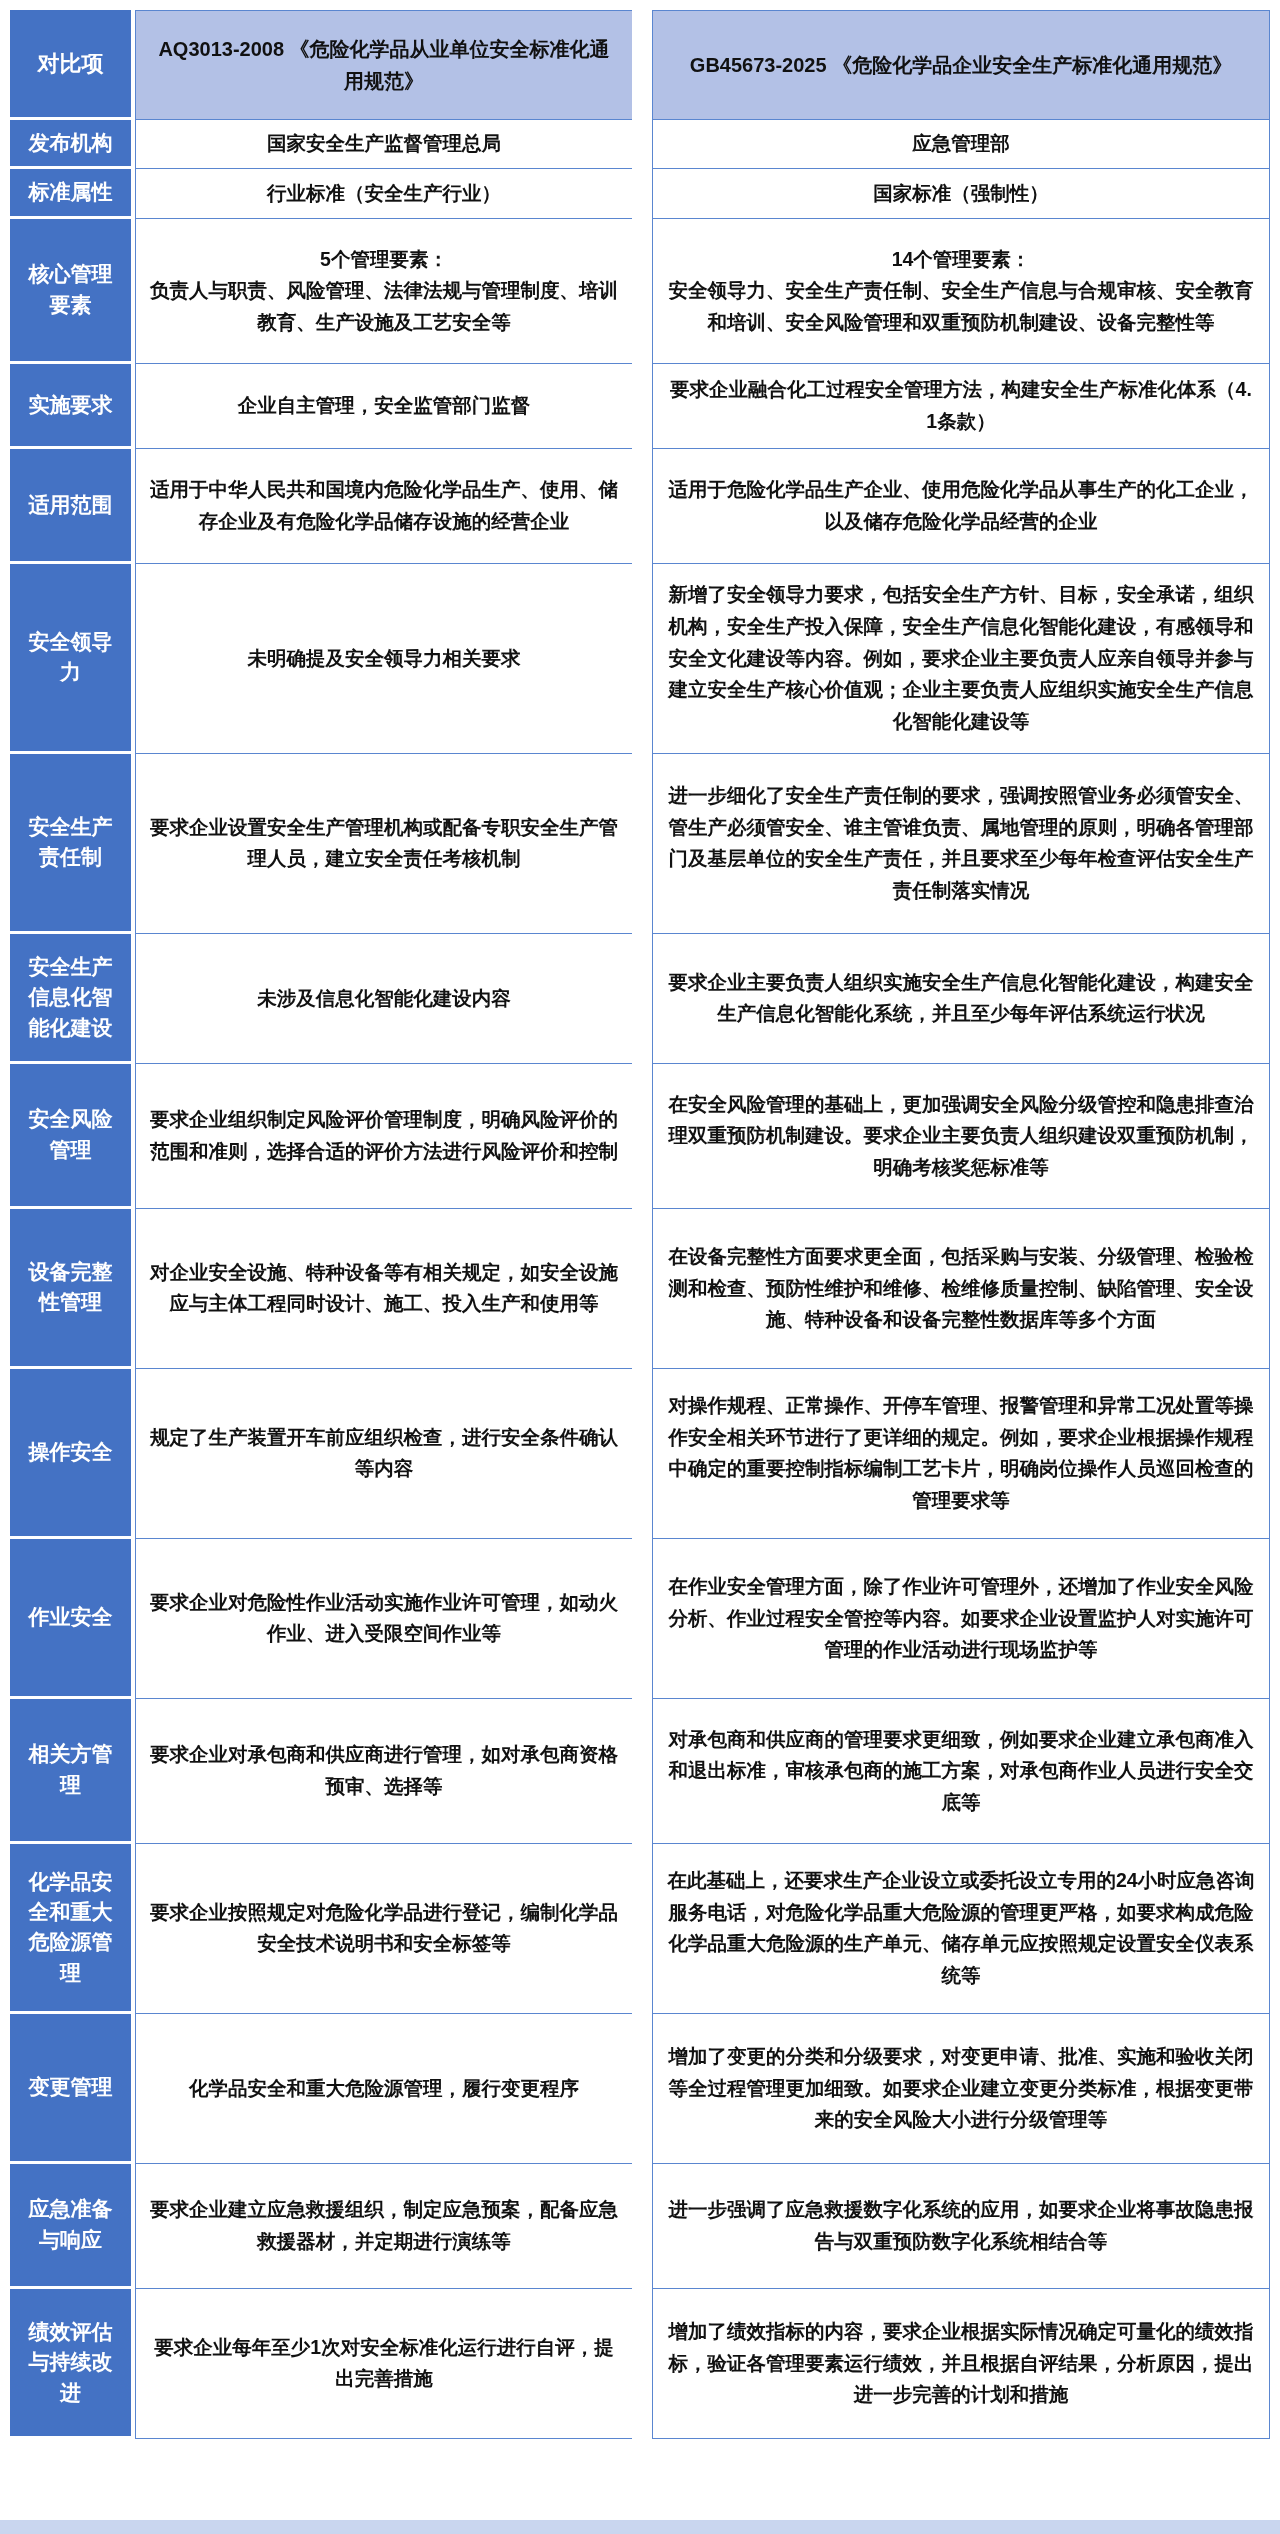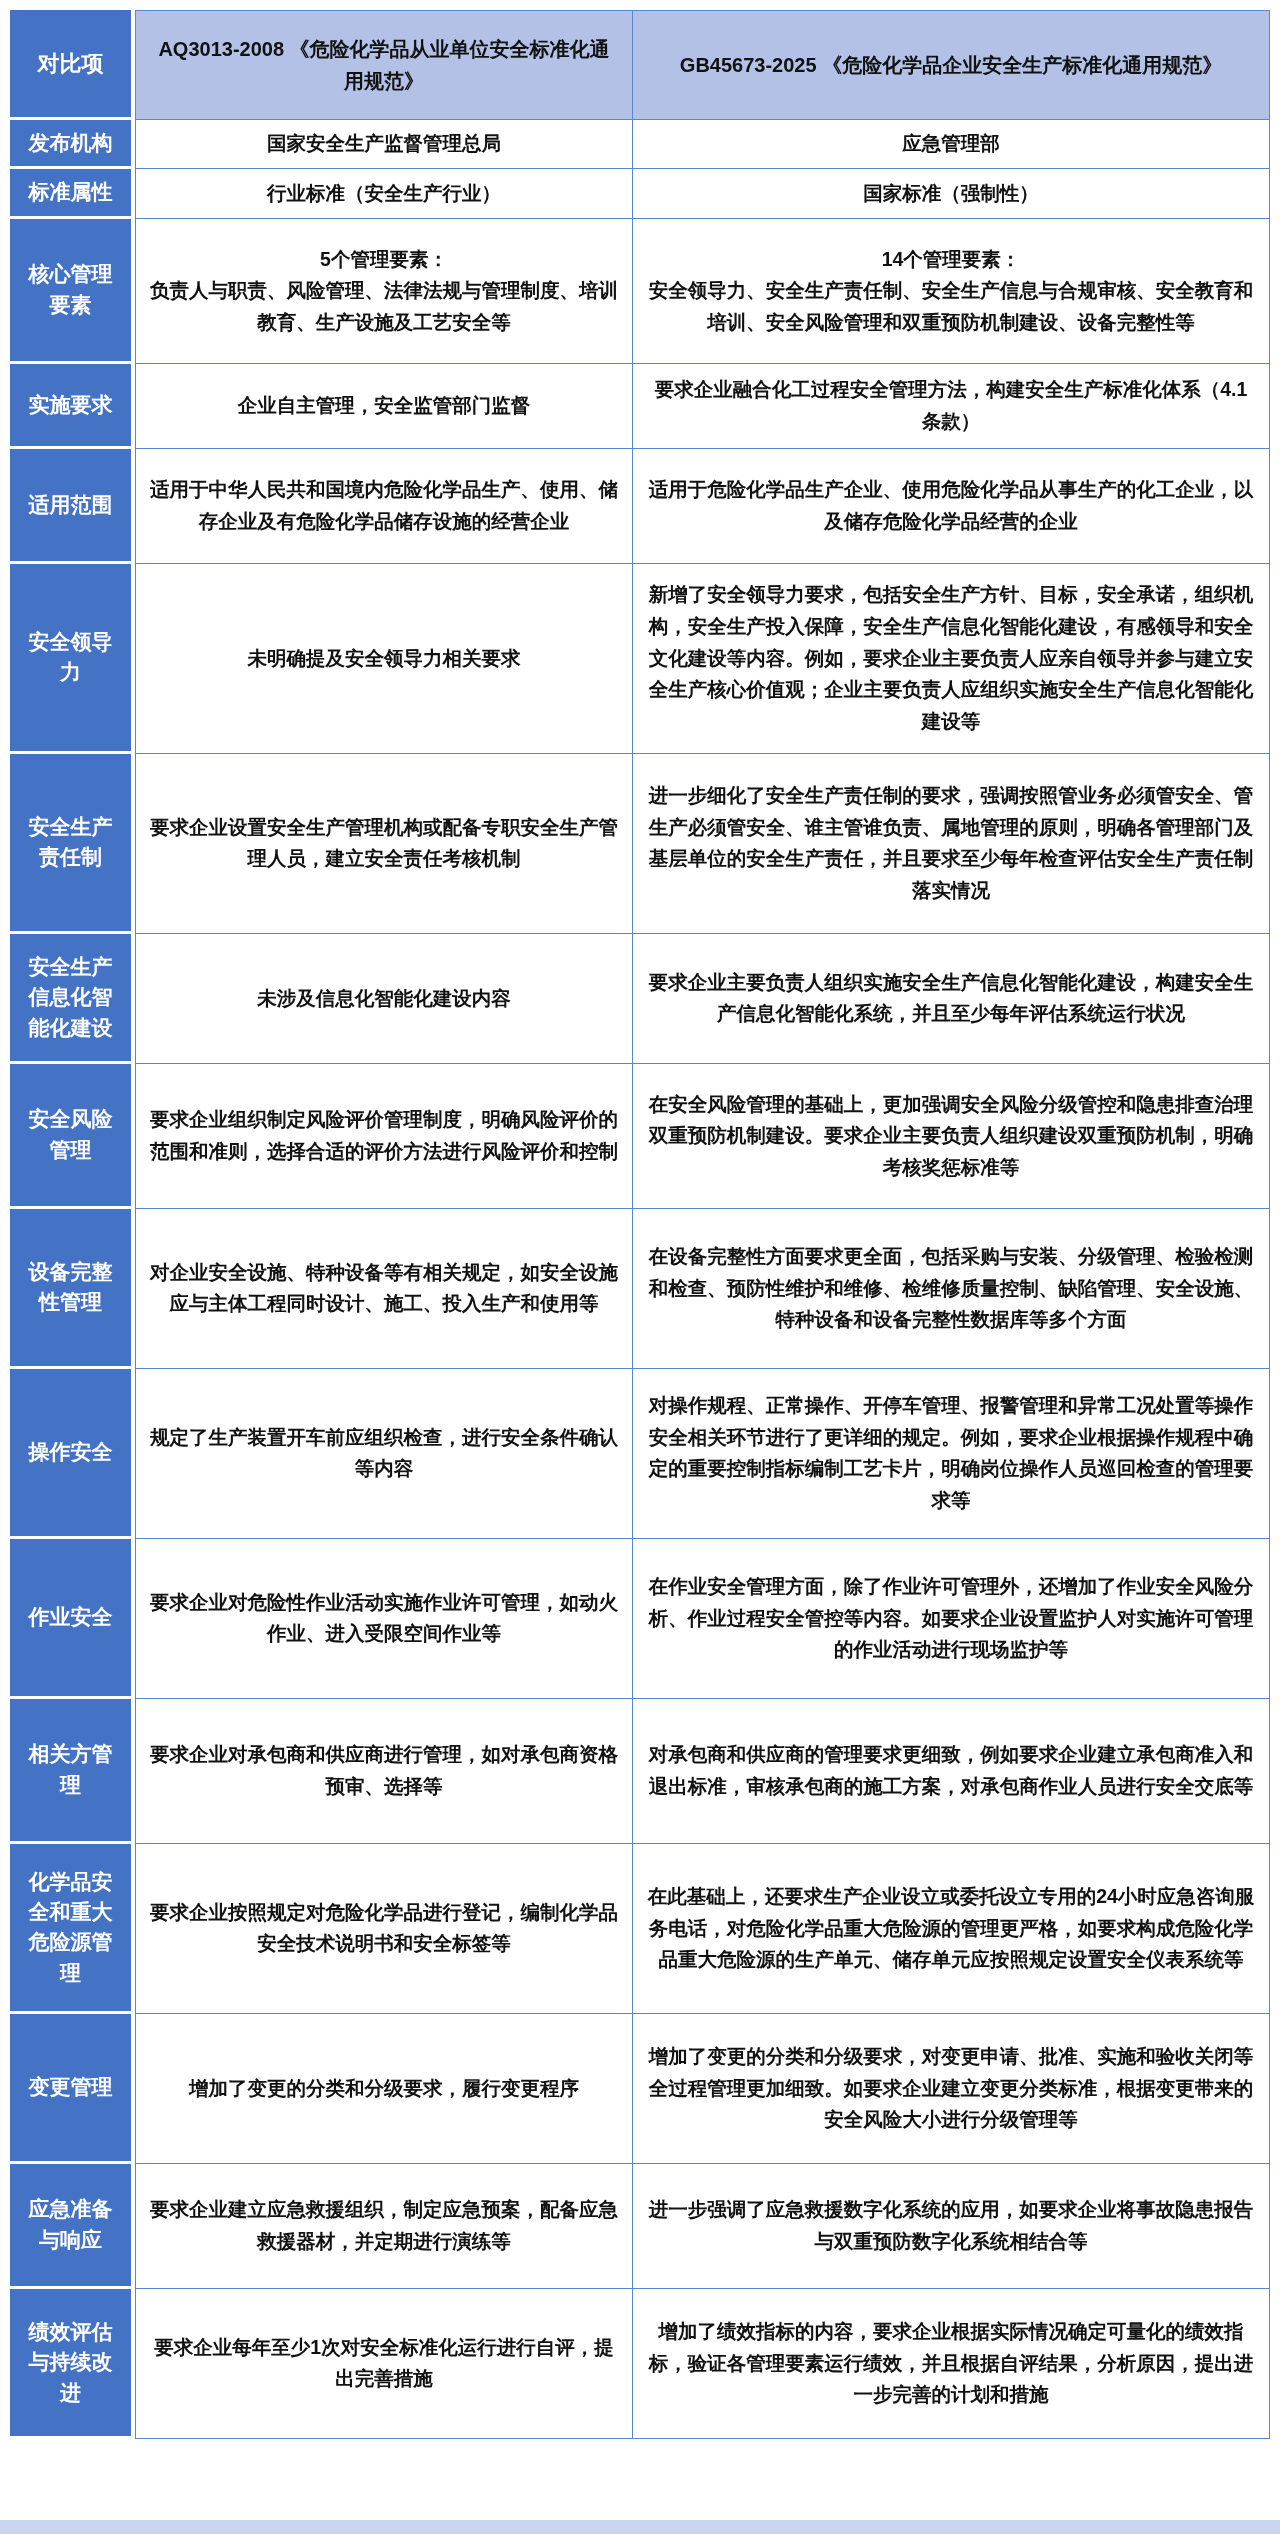--- a/index.html
+++ b/index.html
@@ -57,20 +57,21 @@
     font-weight:600;
     background:#ffffff;
   }
   .c3{
     border-left:1px solid var(--line);
     border-right:1px solid var(--line);
     border-bottom:1px solid var(--line);
     font-size:19.5px;
     font-weight:600;
     background:#ffffff;
+    margin-left:20px;
   }
   .header .c2,.header .c3{
     background:var(--head-bg);
     border-top:1px solid var(--line);
     font-weight:bold;
     font-size:20px;
   }
   .header .label{
     font-size:22px;
   }
@@ -175,21 +176,21 @@
     </div>
 
     <div class="trow" style="min-height:170px">
       <div class="cell label">化学品安全和重大危险源管理</div>
       <div class="cell c2">要求企业按照规定对危险化学品进行登记，编制化学品安全技术说明书和安全标签等</div>
       <div class="cell c3">在此基础上，还要求生产企业设立或委托设立专用的24小时应急咨询服务电话，对危险化学品重大危险源的管理更严格，如要求构成危险化学品重大危险源的生产单元、储存单元应按照规定设置安全仪表系统等</div>
     </div>
 
     <div class="trow" style="min-height:150px">
       <div class="cell label">变更管理</div>
-      <div class="cell c2">增加了变更的分类和分级要求，履行变更程序</div>
+      <div class="cell c2">化学品安全和重大危险源管理，履行变更程序</div>
       <div class="cell c3">增加了变更的分类和分级要求，对变更申请、批准、实施和验收关闭等全过程管理更加细致。如要求企业建立变更分类标准，根据变更带来的安全风险大小进行分级管理等</div>
     </div>
 
     <div class="trow" style="min-height:125px">
       <div class="cell label">应急准备与响应</div>
       <div class="cell c2">要求企业建立应急救援组织，制定应急预案，配备应急救援器材，并定期进行演练等</div>
       <div class="cell c3">进一步强调了应急救援数字化系统的应用，如要求企业将事故隐患报告与双重预防数字化系统相结合等</div>
     </div>
 
     <div class="trow" style="min-height:150px">

